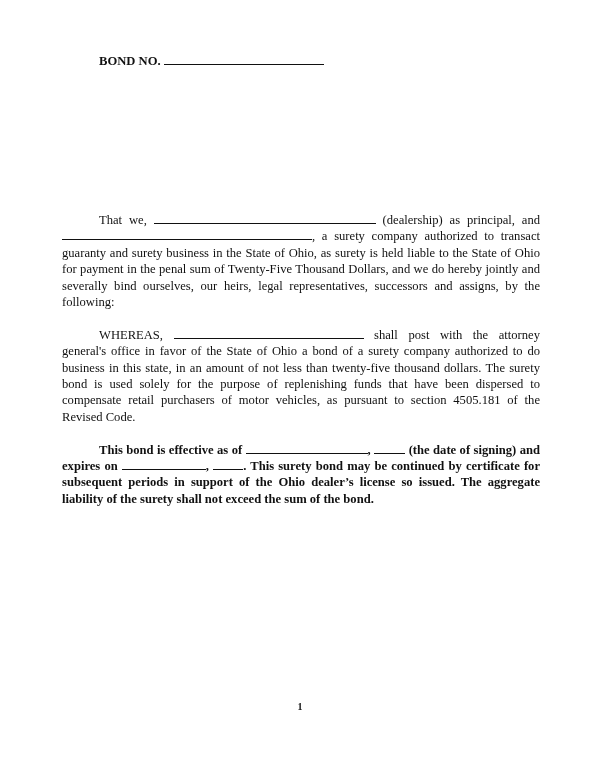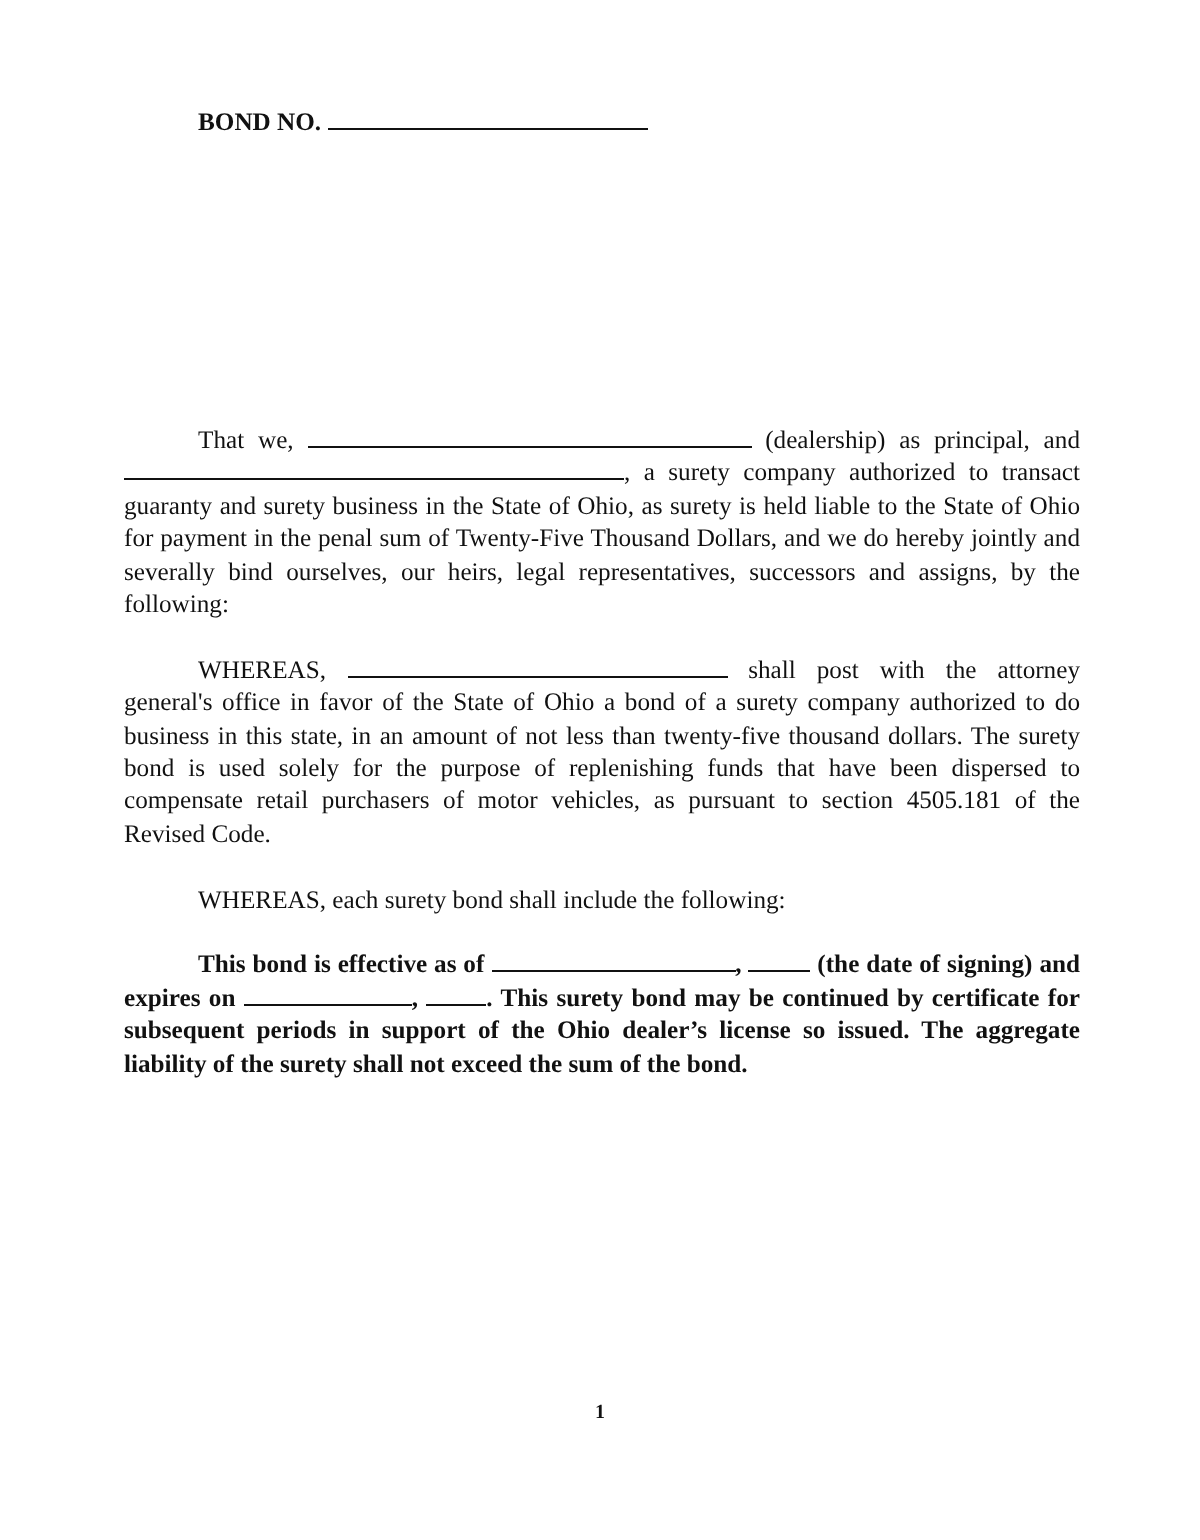--- a/index.html
+++ b/index.html
@@ -96,21 +96,20 @@
       <span class="blank" style="width:250px;"></span><span>, a surety company authorized to transact guaranty and surety business in the State of Ohio, as surety is held liable to the State of Ohio for payment in the penal sum of Twenty-Five Thousand Dollars, and we do hereby jointly and severally bind ourselves, our heirs, legal representatives, successors and assigns, by the following:</span>
     </p>
 
 
     <p class="para">
       <span>WHEREAS,</span>
       <span class="blank" style="width:190px;"></span>
       <span>shall post with the attorney general's office in favor of the State of Ohio a bond of a surety company authorized to do business in this state, in an amount of not less than twenty-five thousand dollars. The surety bond is used solely for the purpose of replenishing funds that have been dispersed to compensate retail purchasers of motor vehicles, as pursuant to section 4505.181 of the Revised Code.</span>
     </p>
 
-    <p class="para">WHEREAS, each surety bond shall include the following:</p>
 
 
 
 
 
     <p class="para last">
       <span>This bond is effective as of</span>
       <span class="blank" style="width:122px;"></span><span>,</span>
       <span class="blank" style="width:31px;"></span>
       <span>(the date of signing) and expires on</span>

